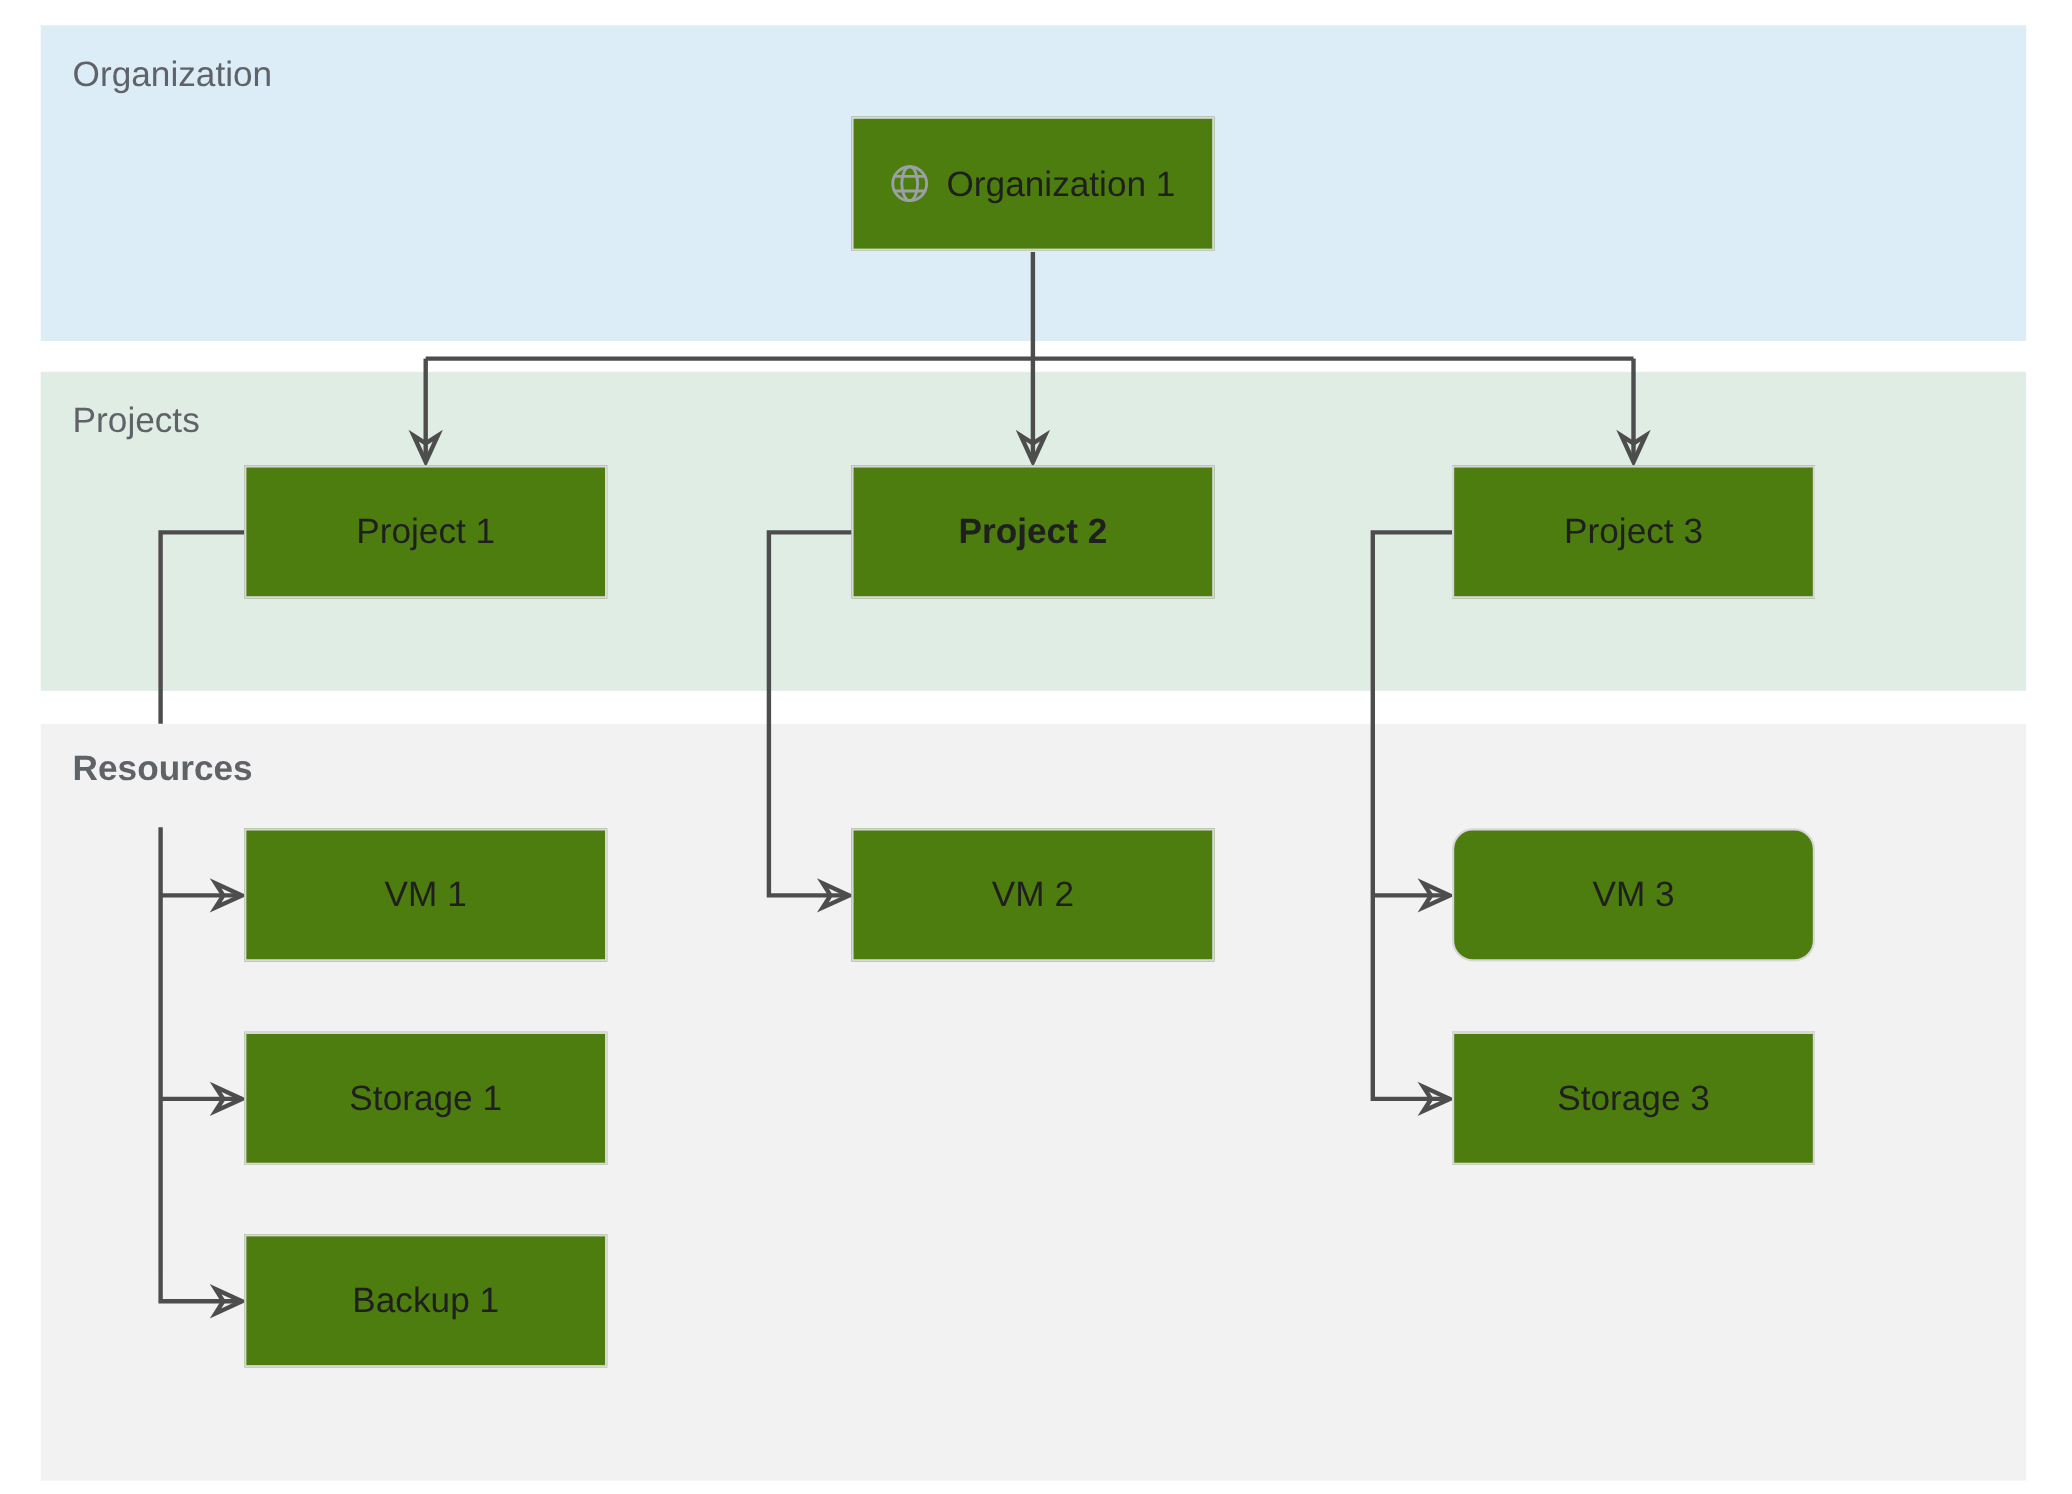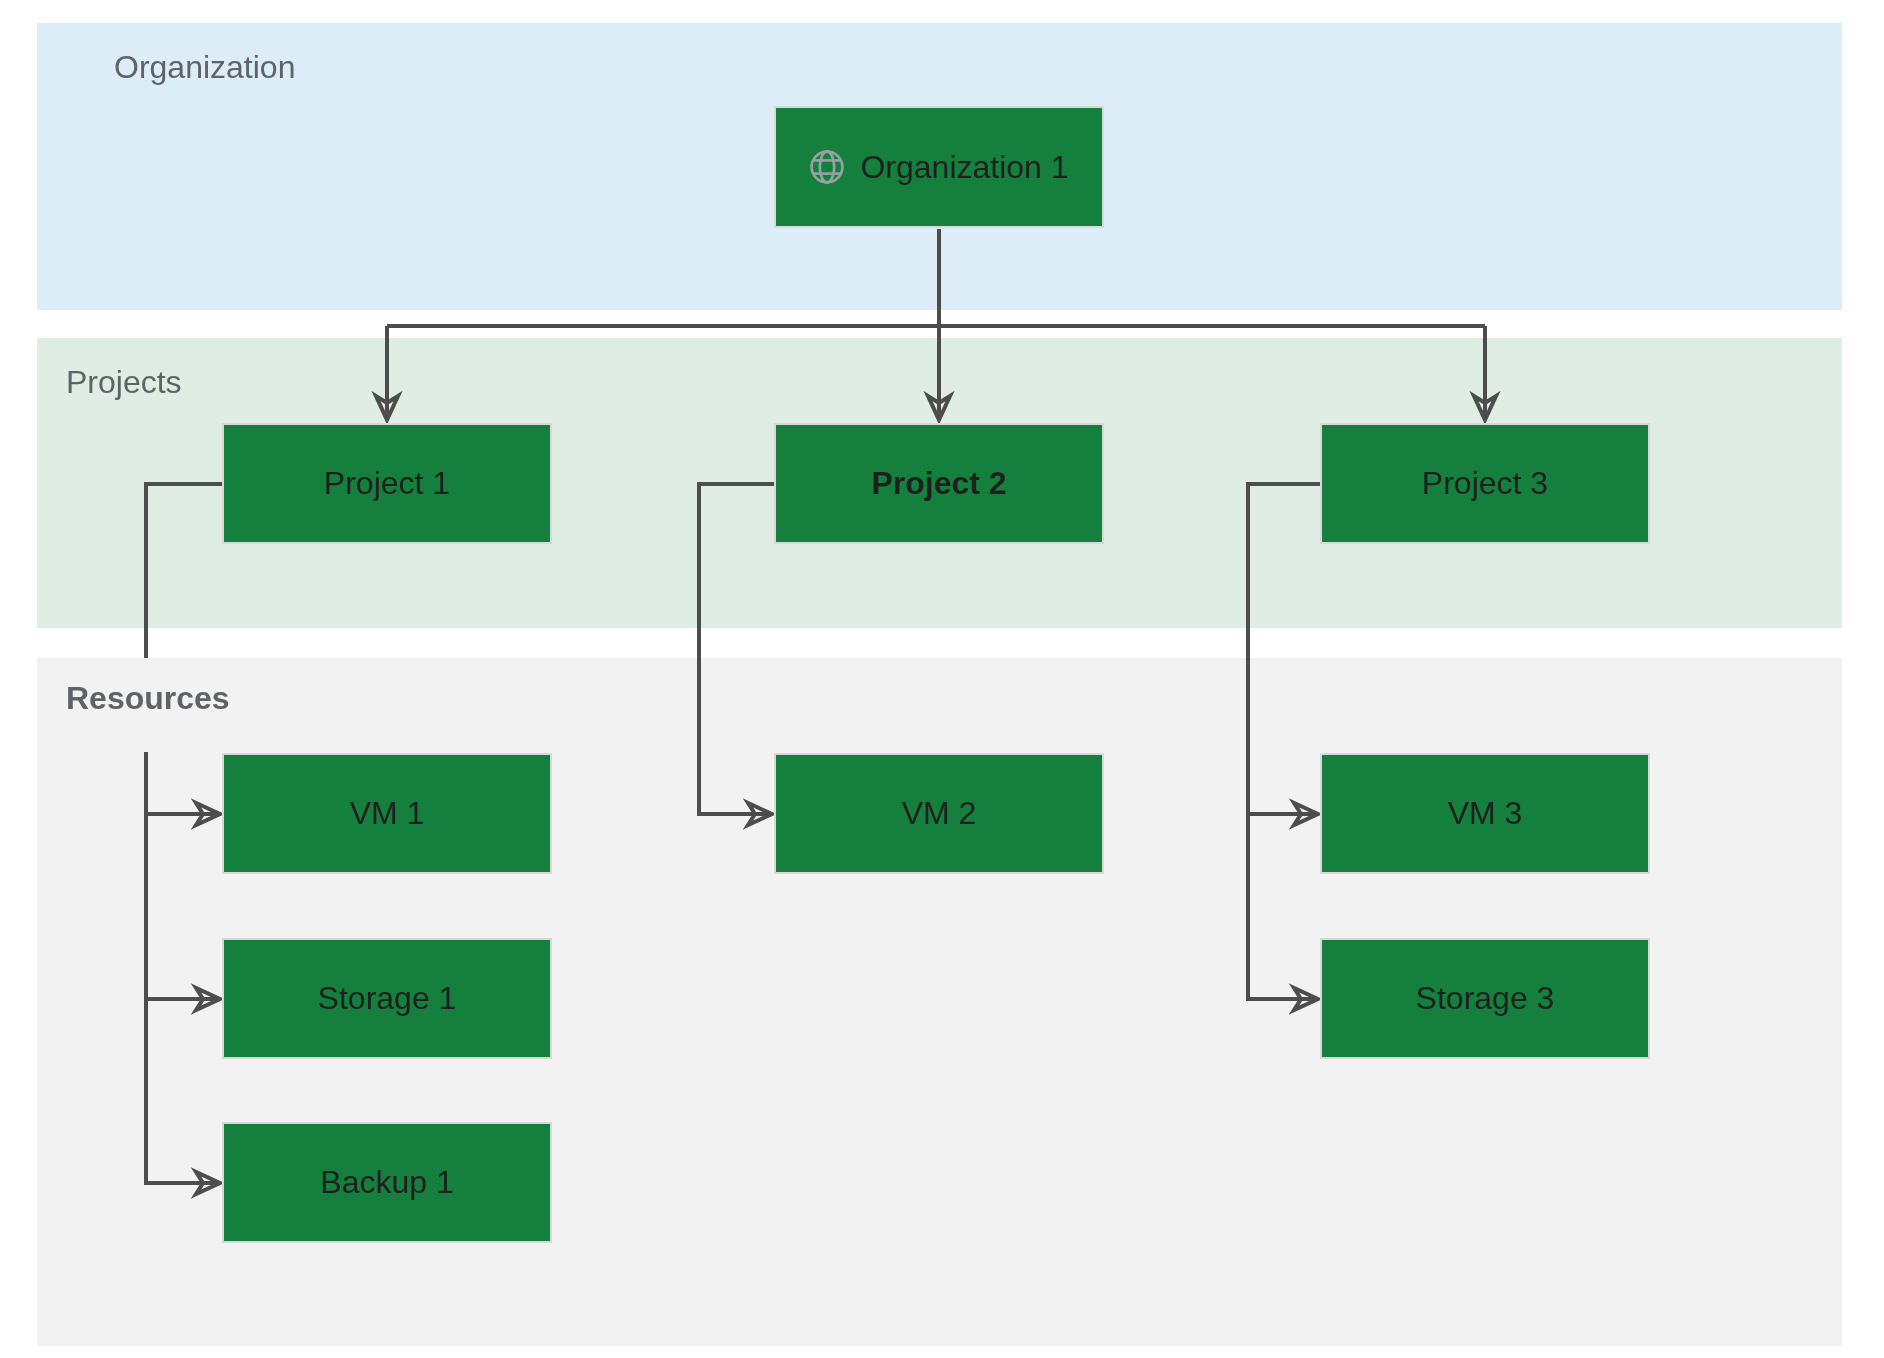--- a/index.html
+++ b/index.html
@@ -16,51 +16,51 @@
   .band-projects     { top: 338px; height: 290px; background: #e0ede4; }
   .band-resources    { top: 658px; height: 688px; background: #f2f2f2; }
   .band-label {
     position: absolute;
     left: 66px;
     font-size: 32px;
     line-height: 32px;
     color: #5f6368;
     white-space: nowrap;
   }
-  .lbl-organization { top: 51px; margin-left: 48px; }
+  .lbl-organization { top: 51px; }
   .lbl-projects     { top: 366px; }
   .lbl-resources    { top: 682px; font-weight: bold; }
 
   .edges { position: absolute; left: 0; top: 0; width: 1884px; height: 1358px; }
   .edges path { stroke: #4d4d4d; stroke-width: 4px; fill: none; }
 
   .node {
     position: absolute;
     width: 330px;
     height: 121px;
-    background: #15803d;
+    background: #4d7c0f;
     border: 2px solid #d8d8d8;
     box-sizing: border-box;
     display: flex;
     align-items: center;
     justify-content: center;
     gap: 15px;
     font-size: 32px;
     color: #1f1f1f;
     white-space: nowrap;
   }
   .n-org1     { left: 774px;  top: 106px; height: 122px; }
   .n-project1 { left: 222px;  top: 423px; align-items: center; }
   .n-project2 { left: 774px;  top: 423px; font-weight: bold; }
   .n-project3 { left: 1320px; top: 423px; align-items: center; }
   .n-vm1      { left: 222px;  top: 753px; }
   .n-storage1 { left: 222px;  top: 938px; }
   .n-backup1  { left: 222px;  top: 1122px; }
   .n-vm2      { left: 774px;  top: 753px; }
-  .n-vm3      { left: 1320px; top: 753px; }
+  .n-vm3      { left: 1320px; top: 753px; border-radius: 19px; }
   .n-storage3 { left: 1320px; top: 938px; }
 
   .globe { width: 36px; height: 36px; display: inline-flex; }
   .globe svg { width: 36px; height: 36px; }
 </style>
 </head>
 <body>
 
 <div class="canvas">
 

